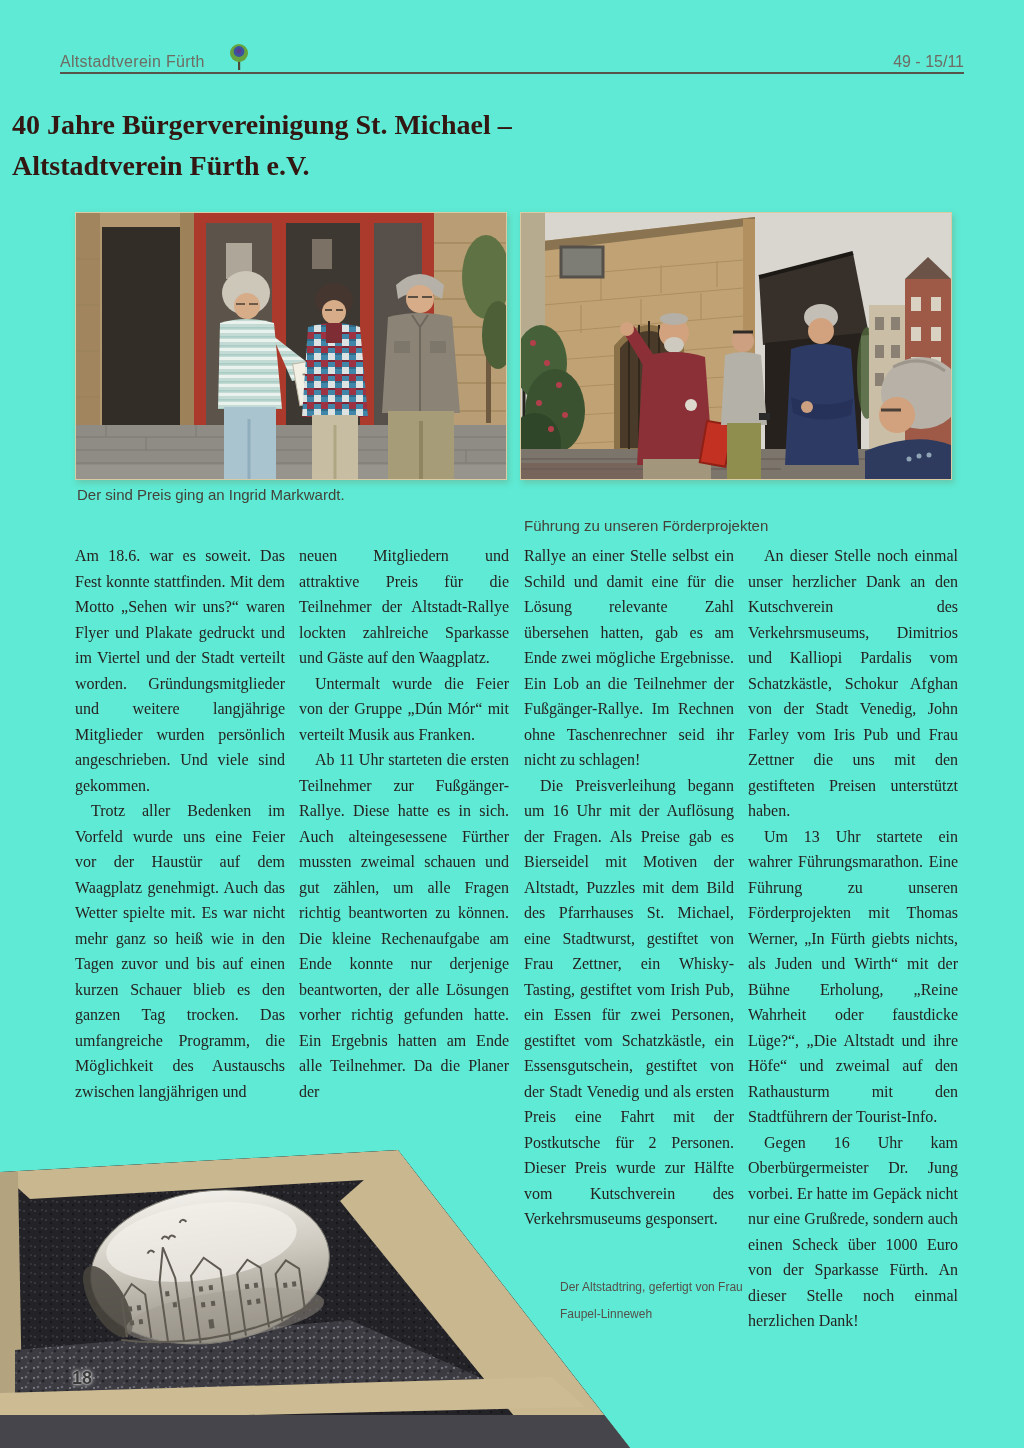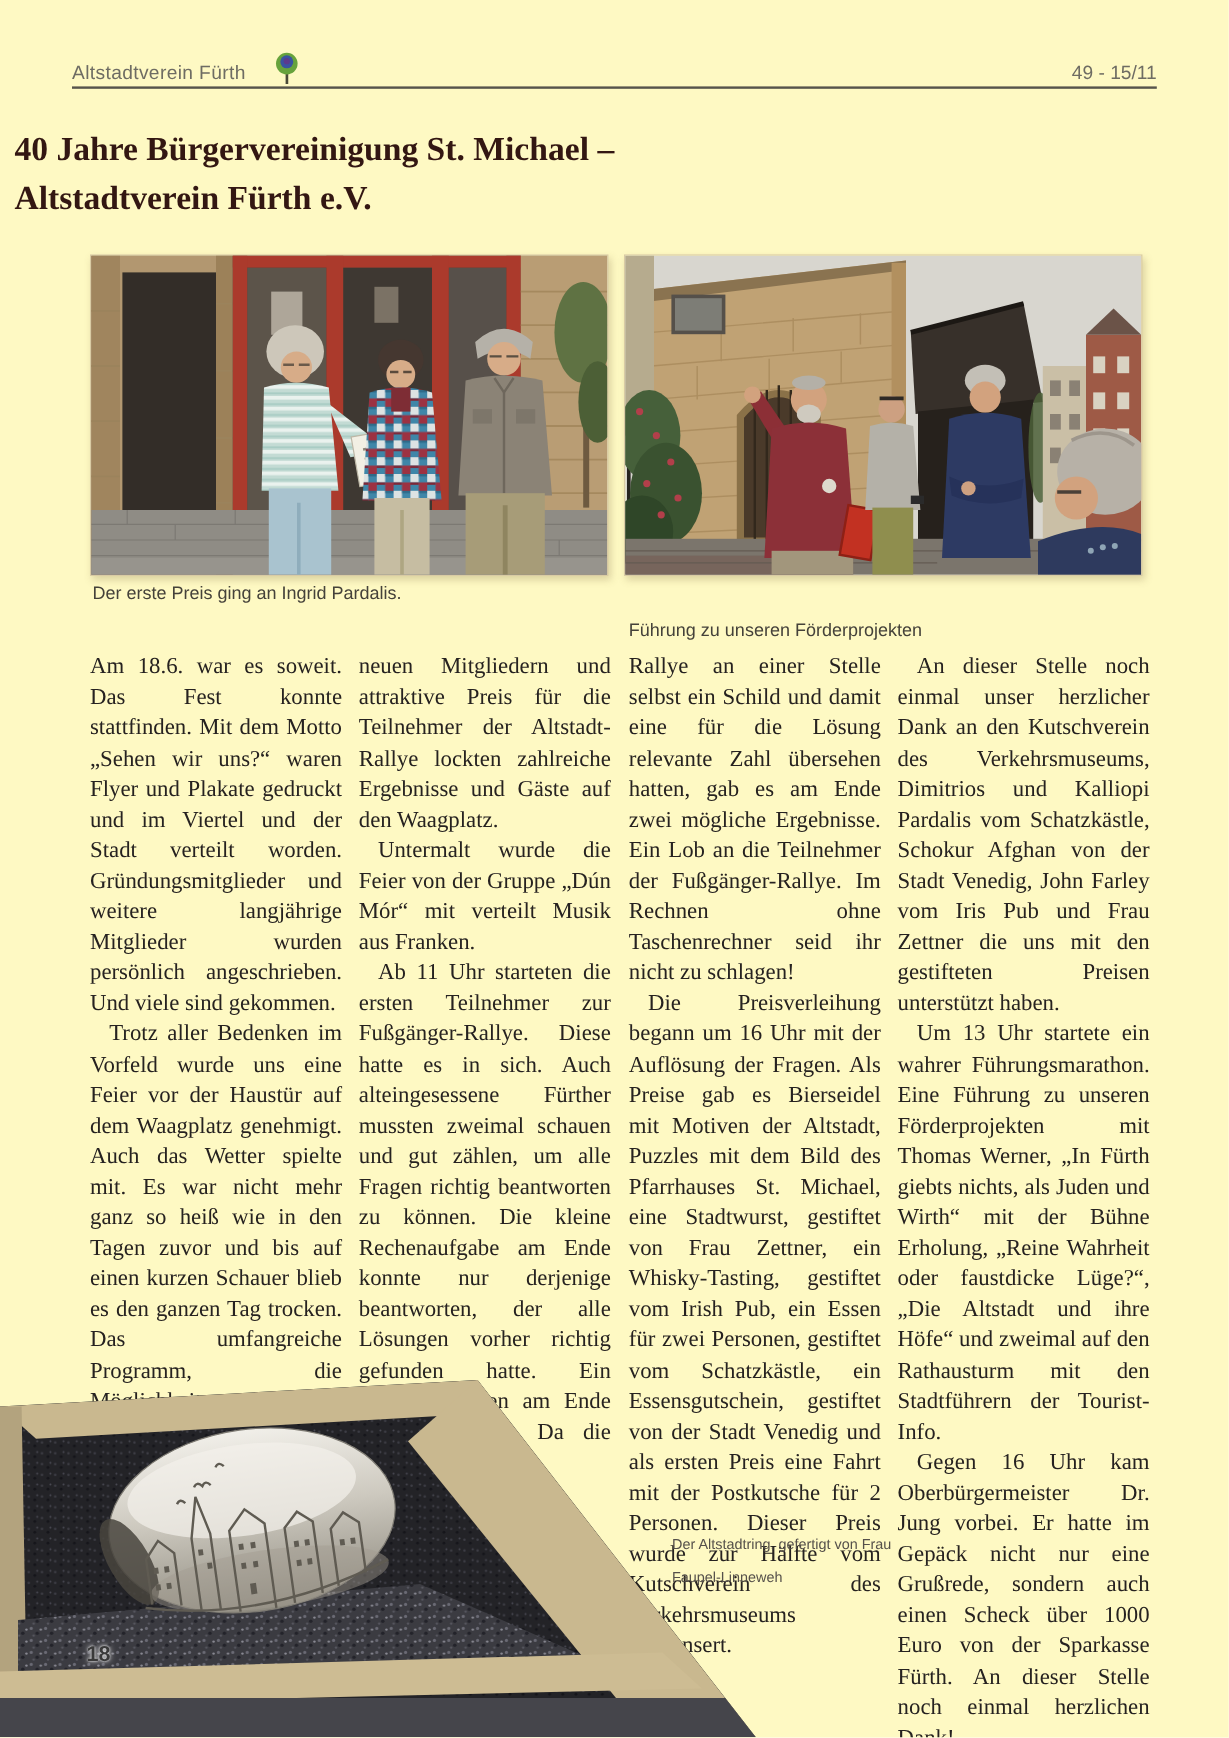--- a/index.html
+++ b/index.html
@@ -1,18 +1,18 @@
 <!DOCTYPE html>
 <html lang="de"><head>
 <meta charset="utf-8">
 <style>
   html,body{margin:0;padding:0;}
   .page{
     position:relative; width:1024px; height:1448px;
-    background:#fef9c3; overflow:hidden;
+    background:#5eead4; overflow:hidden;
     font-family:"Liberation Serif", serif;
     color:#262220;
   }
   
   .hdr-left{position:absolute;left:60px;top:53px;font-family:"Liberation Sans",sans-serif;
     font-size:16px;color:#6e6c63;letter-spacing:.3px;}
   .hdr-right{position:absolute;right:60px;top:53px;font-family:"Liberation Sans",sans-serif;
     font-size:16px;color:#6e6c63;}
   .hdr-rule{position:absolute;left:60px;top:72px;width:904px;height:2px;background:#56544b;}
   .hdr-logo{position:absolute;left:228px;top:42px;width:22px;height:32px;}
@@ -21,21 +21,21 @@
     font-size:28px;line-height:41px;font-weight:bold;color:#331712;}
   
   .photo{position:absolute;top:212px;width:430px;height:266px;border:1px solid #d9cba4;
     box-shadow:2px 3px 6px rgba(120,100,60,.25);}
   .photo svg{display:block;width:100%;height:100%;}
   .photo-l{left:75px;} .photo-r{left:520px;}
   .cap{position:absolute;top:486px;font-family:"Liberation Sans",sans-serif;
     font-size:15px;color:#45423a;}
   .cap-l{left:77px;} .cap-r{left:524px;margin-top:31px;}
   
-  .col{position:absolute;top:543px;width:210px;font-size:19px;line-height:25.5px;
+  .col{position:absolute;top:543px;width:210px;font-size:16px;line-height:25.5px;
     text-align:justify; hyphens:auto; -webkit-hyphens:auto;}
   .c1{left:75px;} .c2{left:299px;} .c3{left:524px;} .c4{left:748px;}
   .col p{margin:0;}
   .col p.ind{text-indent:16px;}
   
   .ring-photo{position:absolute;left:0;top:1145px;width:645px;height:303px;
     clip-path:polygon(0 27px,398px 5px,630px 303px,0 303px);}
   .ring-photo svg{display:block;width:100%;height:100%;}
   .ring-cap{position:absolute;left:560px;top:1274px;width:200px;
     font-family:"Liberation Sans",sans-serif;font-size:12px;line-height:27px;color:#55504a;}
@@ -161,21 +161,21 @@
         <path d="M312 104 Q344 96 376 104 L384 200 L306 200 Z" fill="#8b8376"></path>
         <path d="M336 102 L344 114 L352 102" stroke="#6e675c" stroke-width="2" fill="none"></path>
         <path d="M344 114 V198" stroke="#6e675c" stroke-width="2"></path>
         <rect x="318" y="128" width="16" height="12" fill="#7d766a"></rect>
         <rect x="354" y="128" width="16" height="12" fill="#7d766a"></rect>
         <rect x="312" y="198" width="66" height="68" fill="#a79c78"></rect>
         <path d="M345 208 V266" stroke="#8f8560" stroke-width="4"></path>
       </g>
     </svg>
   </figure>
-  <figcaption class="cap cap-l">Der erste Preis ging an Ingrid Pardalis.</figcaption>
+  <figcaption class="cap cap-l">Der sind Preis ging an Ingrid Markwardt.</figcaption>
 
   <figure class="photo photo-r" style="margin:0">
     <svg viewBox="0 0 430 266" preserveAspectRatio="none">
       <rect width="430" height="266" fill="#d8d6cf"></rect>
 
       <g>
         <polygon points="22,28 234,4 234,252 22,252" fill="#c0a274"></polygon>
         <polygon points="22,28 234,4 234,12 22,38" fill="#8a7350"></polygon>
         <g stroke="#a88a5c" stroke-width="1.2" opacity=".8">
           <path d="M22 64 L234 46 M22 92 L234 74 M22 120 L234 102 M22 148 L234 132 M22 176 L234 162 M22 204 L234 192 M22 232 L234 222"></path>
@@ -288,21 +288,21 @@
       </g>
     </svg>
   </figure>
   <figcaption class="cap cap-r">Führung zu unseren Förderprojekten</figcaption>
 
   <div class="col c1">
     <p>Am 18.6. war es soweit. Das Fest konnte stattfinden. Mit dem Motto „Sehen wir uns?“ waren Flyer und Plakate gedruckt und im Viertel und der Stadt verteilt worden. Gründungsmitglieder und weitere langjährige Mitglieder wurden persönlich angeschrieben. Und viele sind gekommen.</p>
     <p class="ind">Trotz aller Bedenken im Vorfeld wurde uns eine Feier vor der Haustür auf dem Waagplatz genehmigt. Auch das Wetter spielte mit. Es war nicht mehr ganz so heiß wie in den Tagen zuvor und bis auf einen kurzen Schauer blieb es den ganzen Tag trocken. Das umfangreiche Programm, die Möglichkeit des Austauschs zwischen langjährigen und</p>
   </div>
   <div class="col c2">
-    <p>neuen Mitgliedern und attraktive Preis für die Teilnehmer der Altstadt-Rallye lockten zahlreiche Ergebnisse und Gäste auf den Waagplatz.</p>
+    <p>neuen Mitgliedern und attraktive Preis für die Teilnehmer der Altstadt-Rallye lockten zahlreiche Sparkasse und Gäste auf den Waagplatz.</p>
     <p class="ind">Untermalt wurde die Feier von der Gruppe „Dún Mór“ mit verteilt Musik aus Franken.</p>
     <p class="ind">Ab 11 Uhr starteten die ersten Teilnehmer zur Fußgänger-Rallye. Diese hatte es in sich. Auch alteingesessene Fürther mussten zweimal schauen und gut zählen, um alle Fragen richtig beantworten zu können. Die kleine Rechenaufgabe am Ende konnte nur derjenige beantworten, der alle Lösungen vorher richtig gefunden hatte. Ein Ergebnis hatten am Ende alle Teilnehmer. Da die Planer der</p>
   </div>
   <div class="col c3">
     <p>Rallye an einer Stelle selbst ein Schild und damit eine für die Lösung relevante Zahl übersehen hatten, gab es am Ende zwei mögliche Ergebnisse. Ein Lob an die Teilnehmer der Fußgänger-Rallye. Im Rechnen ohne Taschenrechner seid ihr nicht zu schlagen!</p>
     <p class="ind">Die Preisverleihung begann um 16 Uhr mit der Auflösung der Fragen. Als Preise gab es Bierseidel mit Motiven der Altstadt, Puzzles mit dem Bild des Pfarrhauses St. Michael, eine Stadtwurst, gestiftet von Frau Zettner, ein Whisky-Tasting, gestiftet vom Irish Pub, ein Essen für zwei Personen, gestiftet vom Schatzkästle, ein Essensgutschein, gestiftet von der Stadt Venedig und als ersten Preis eine Fahrt mit der Postkutsche für 2 Personen. Dieser Preis wurde zur Hälfte vom Kutschverein des Verkehrsmuseums gesponsert.</p>
   </div>
   <div class="col c4">
     <p class="ind">An dieser Stelle noch einmal unser herzlicher Dank an den Kutschverein des Verkehrsmuseums, Dimitrios und Kalliopi Pardalis vom Schatzkästle, Schokur Afghan von der Stadt Venedig, John Farley vom Iris Pub und Frau Zettner die uns mit den gestifteten Preisen unterstützt haben.</p>
     <p class="ind">Um 13 Uhr startete ein wahrer Führungsmarathon. Eine Führung zu unseren Förderprojekten mit Thomas Werner, „In Fürth giebts nichts, als Juden und Wirth“ mit der Bühne Erholung, „Reine Wahrheit oder faustdicke Lüge?“, „Die Altstadt und ihre Höfe“ und zweimal auf den Rathausturm mit den Stadtführern der Tourist-Info.</p>

